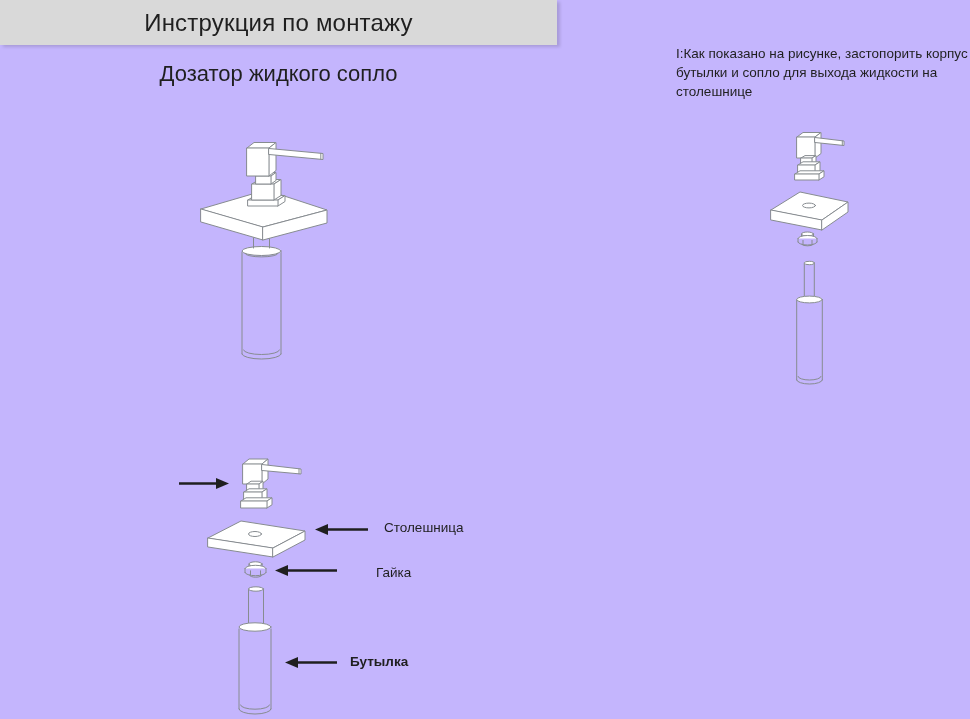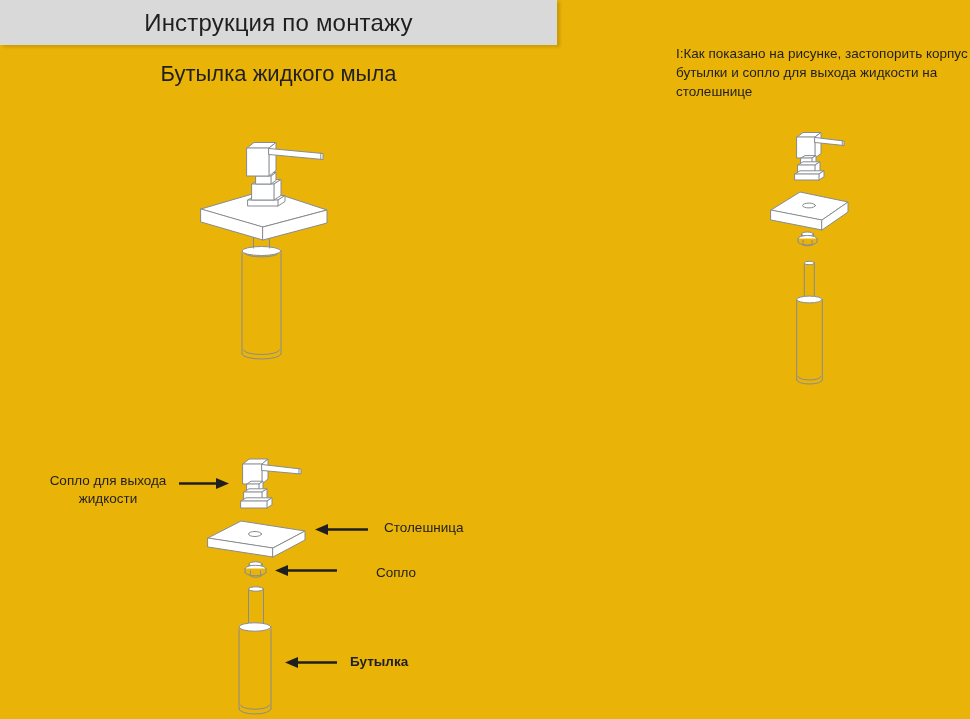--- a/index.html
+++ b/index.html
@@ -1,17 +1,17 @@
 <!DOCTYPE html>
 <html lang="ru"><head>
 <meta charset="utf-8">
 <style>
   html,body{margin:0;padding:0;background:#ffffff;}
   .page{
-    position:relative;width:970px;height:719px;background:#eab308;
+    position:relative;width:970px;height:719px;background:#c4b5fd;
     font-family:"Liberation Sans",sans-serif;color:#1f1f1f;overflow:hidden;
   }
   .titlebar{
     position:absolute;left:0;top:0;width:557px;height:45px;background:#d9d9d9;
     display:flex;align-items:center;justify-content:center;
     box-shadow:3px 2px 3px rgba(0,0,0,0.14);
   }
   .titlebar .title{font-size:24px;font-weight:400;letter-spacing:.2px;}
   .subtitle{
     position:absolute;left:0;top:61px;width:557px;text-align:center;
@@ -37,21 +37,21 @@
   #bottle-label{left:350px;top:653px;font-weight:bold;}
 </style>
 </head>
 <body>
 
 <div class="page">
 
   <header class="titlebar">
     <div class="title">Инструкция по монтажу</div>
   </header>
-  <div class="subtitle">Бутылка жидкого мыла</div>
+  <div class="subtitle">Дозатор жидкого сопло</div>
 
   <div class="step-text">
     <div>I:Как показано на рисунке, застопорить корпус</div>
     <div>бутылки и сопло для выхода жидкости на</div>
     <div>столешнице</div>
   </div>
 
   <svg id="figA" class="figure" width="180" height="235" viewBox="0 0 180 235">
     <g class="lineart">
 
@@ -186,26 +186,22 @@
         <path d="M43.5,136 V172 M58.5,136 V172"></path>
         <ellipse class="solid" cx="51" cy="136" rx="7.5" ry="2.2"></ellipse>
         <ellipse class="solid" cx="50" cy="174" rx="16" ry="4.2"></ellipse>
         <path d="M34,176 V256 M66,176 V256"></path>
         <path d="M34,256 a16,5 0 0 0 32,0"></path>
         <path d="M35.5,252 a14.5,4.2 0 0 0 29,0"></path>
       </g>
     </g>
   </svg>
 
-  <div id="nozzle-label" class="diagram-label">
-    <div>Сопло для выхода</div>
-    <div>жидкости</div>
-  </div>
   <div id="countertop-label" class="diagram-label">Столешница</div>
-  <div id="nut-label" class="diagram-label">Сопло</div>
+  <div id="nut-label" class="diagram-label">Гайка</div>
   <div id="bottle-label" class="diagram-label">Бутылка</div>
 
   <svg class="arrow" style="left:178px;top:477px" width="52" height="13" viewBox="0 0 52 13">
     <line x1="1" y1="6.5" x2="39" y2="6.5"></line>
     <polygon points="38,1 51,6.5 38,12"></polygon>
   </svg>
   <svg class="arrow" style="left:314px;top:523px" width="55" height="13" viewBox="0 0 55 13">
     <polygon points="14,1 1,6.5 14,12"></polygon>
     <line x1="13" y1="6.5" x2="54" y2="6.5"></line>
   </svg>

